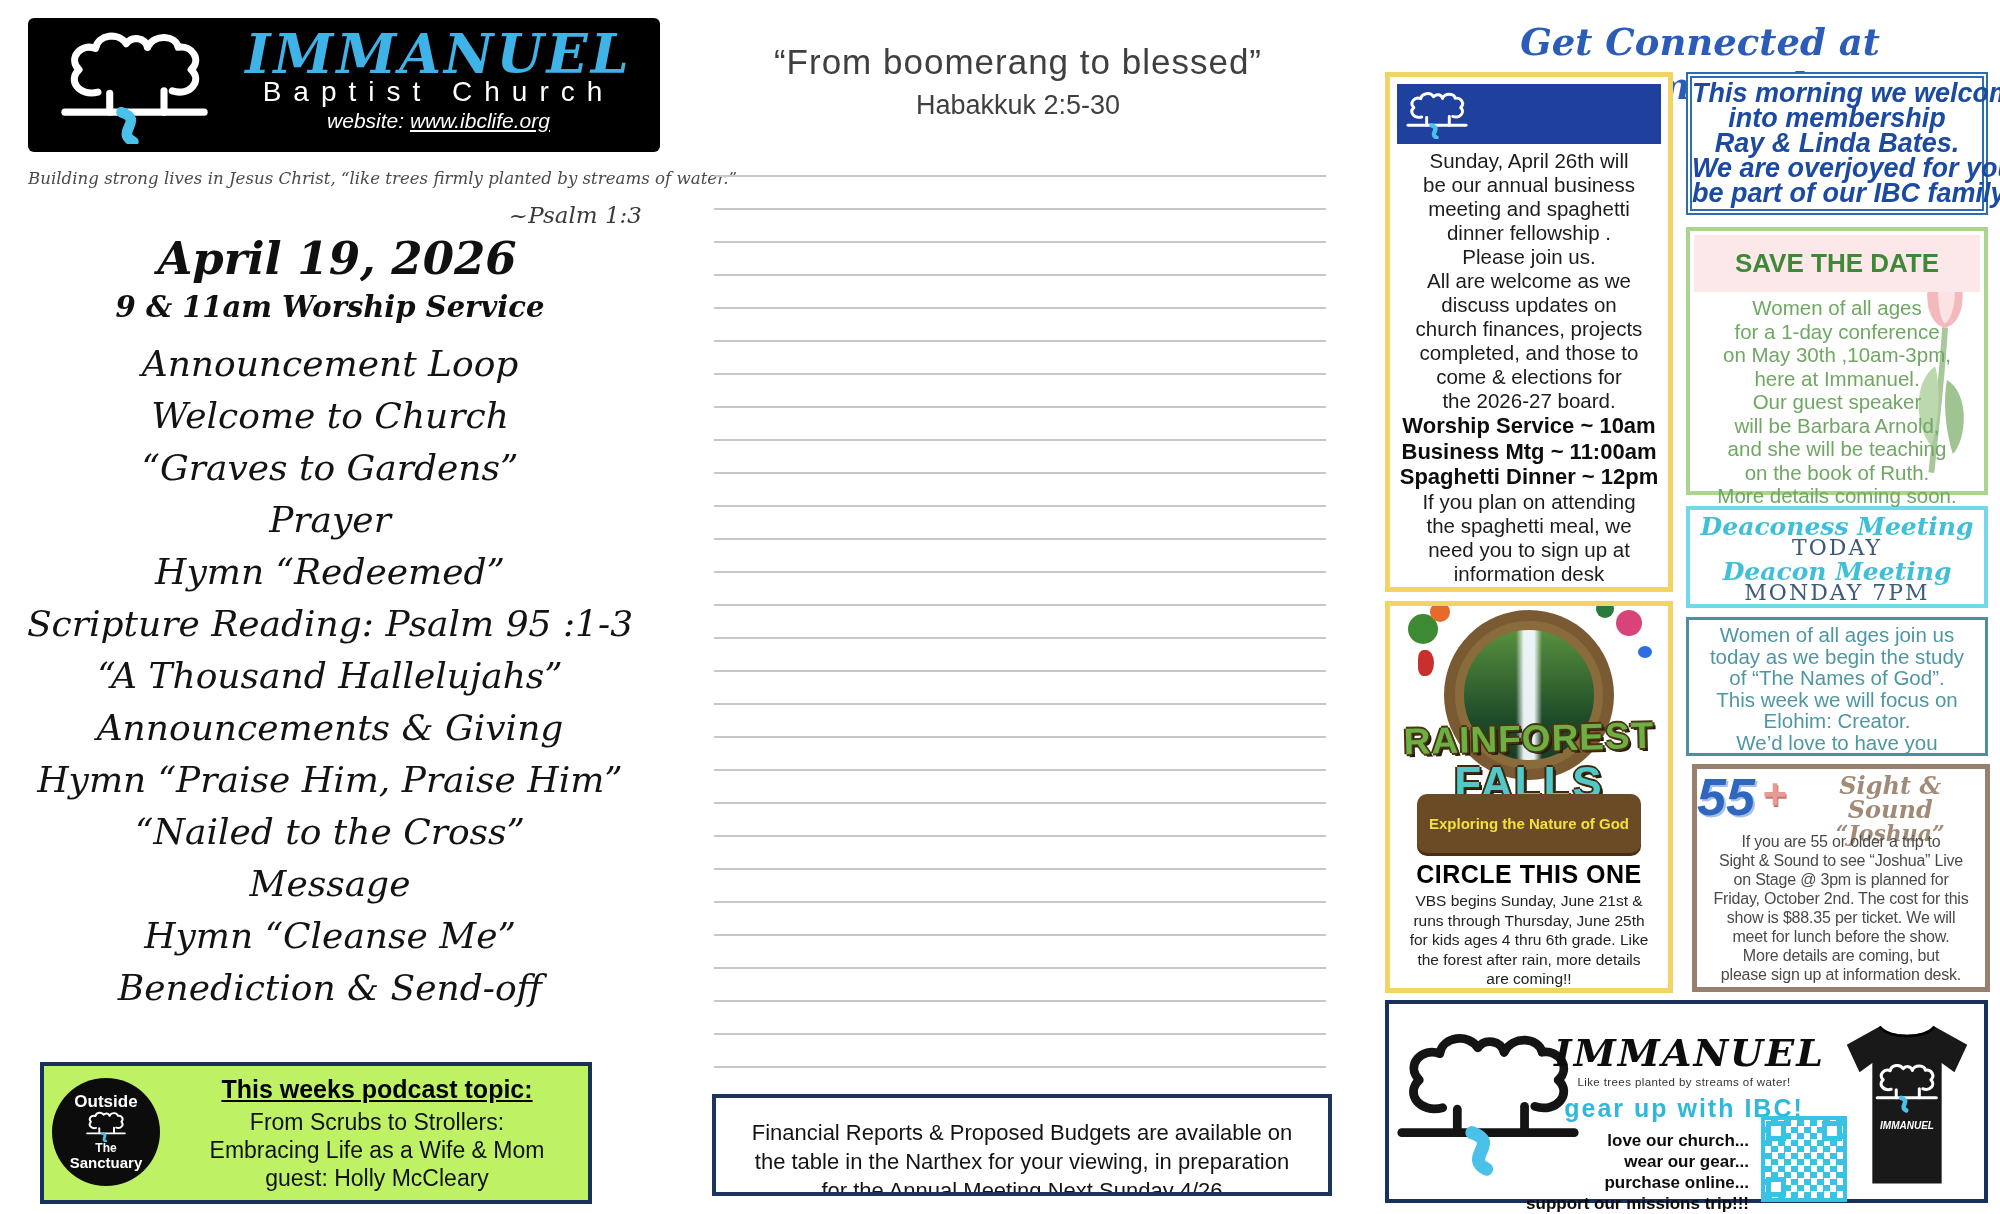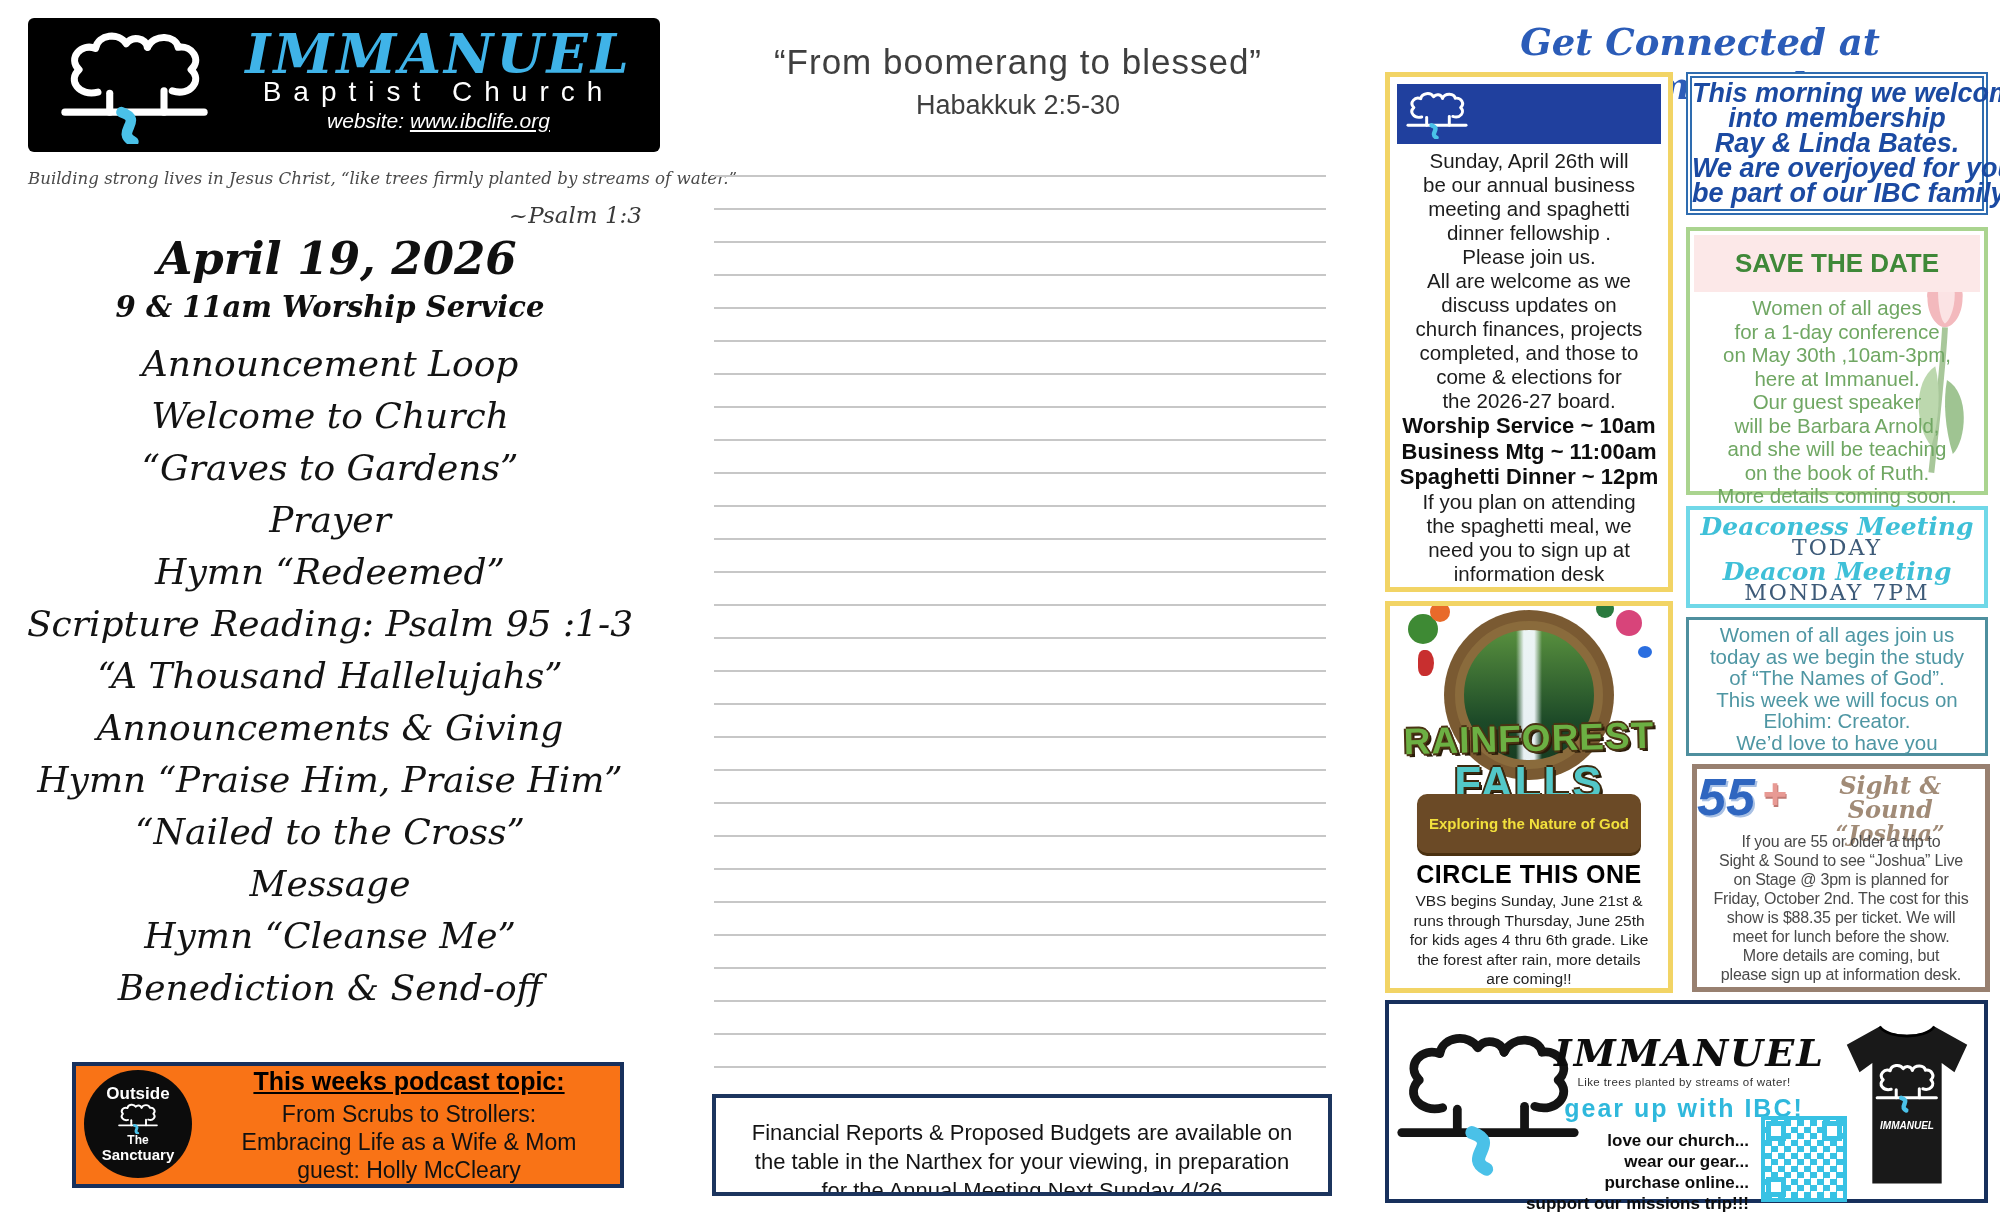--- a/index.html
+++ b/index.html
@@ -14,21 +14,21 @@
   .logo-text { flex:1; text-align:center; padding:8px 10px 0 0; }
   .logo-title { font-family:"DejaVu Serif", serif; font-style:italic; font-weight:bold; font-size:54px; line-height:56px; letter-spacing:3px; color:#3fb3e8; }
   .logo-sub { font-size:28px; letter-spacing:12px; margin-top:-6px; color:#fff; }
   .logo-web { font-size:21px; font-style:italic; margin-top:1px; color:#fff; }
   .logo-web .url { text-decoration:underline; cursor:pointer; }
   .tagline { left:28px; top:168px; width:660px; font-family:"DejaVu Serif", serif; font-style:italic; font-size:17.5px; color:#4a4a4a; white-space:nowrap; transform:scaleX(.95); transform-origin:left; }
   .tagline-ref { left:30px; top:202px; width:612px; text-align:right; font-family:"DejaVu Serif", serif; font-style:italic; font-size:23px; color:#3a3a3a; }
   .svc-date { left:7px; top:232px; width:660px; text-align:center; font-family:"DejaVu Serif", serif; font-style:italic; font-weight:bold; font-size:45px; color:#101010; }
   .svc-times { left:0; top:290px; width:660px; text-align:center; font-family:"DejaVu Serif", serif; font-style:italic; font-weight:bold; font-size:29px; color:#101010; }
   .order { left:0; top:338px; width:660px; text-align:center; font-family:"DejaVu Serif", serif; font-style:italic; font-size:36px; line-height:52px; color:#131313; }
-  .podcast-box { left:40px; top:1062px; width:552px; height:126px; border:4px solid #17305c; background:#f97316; display:flex; align-items:center;margin-left:32px; }
+  .podcast-box { left:40px; top:1062px; width:552px; height:142px; border:4px solid #17305c; background:#bef264; display:flex; align-items:center; }
   .pod-badge { width:122px; height:128px; position:relative; flex:none; }
   .pod-circle { position:absolute; left:8px; top:9px; width:108px; height:108px; border-radius:50%; background:#0c0c0c; color:#fff; display:flex; flex-direction:column; align-items:center; justify-content:center; }
   .pb1 { font-weight:900; font-size:17px; line-height:17px; }
   .pb-tree { width:46px; height:32px; color:#fff; }
   .pb2 { font-weight:900; font-size:12px; line-height:13px; }
   .pb3 { font-weight:900; font-size:15px; line-height:16px; }
   .pod-text { flex:1; text-align:center; padding-right:0; color:#000; }
   .pod-title { font-weight:bold; font-size:25px; text-decoration:underline; margin-bottom:4px; }
   .pod-lines { font-size:23px; line-height:28px; color:#111; }
 

